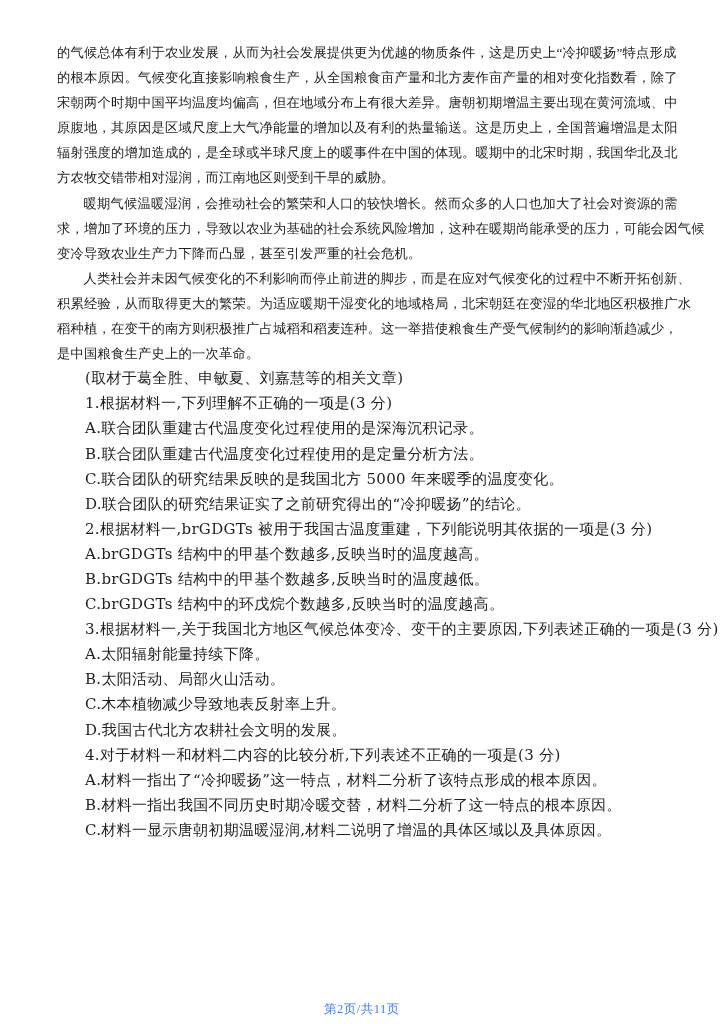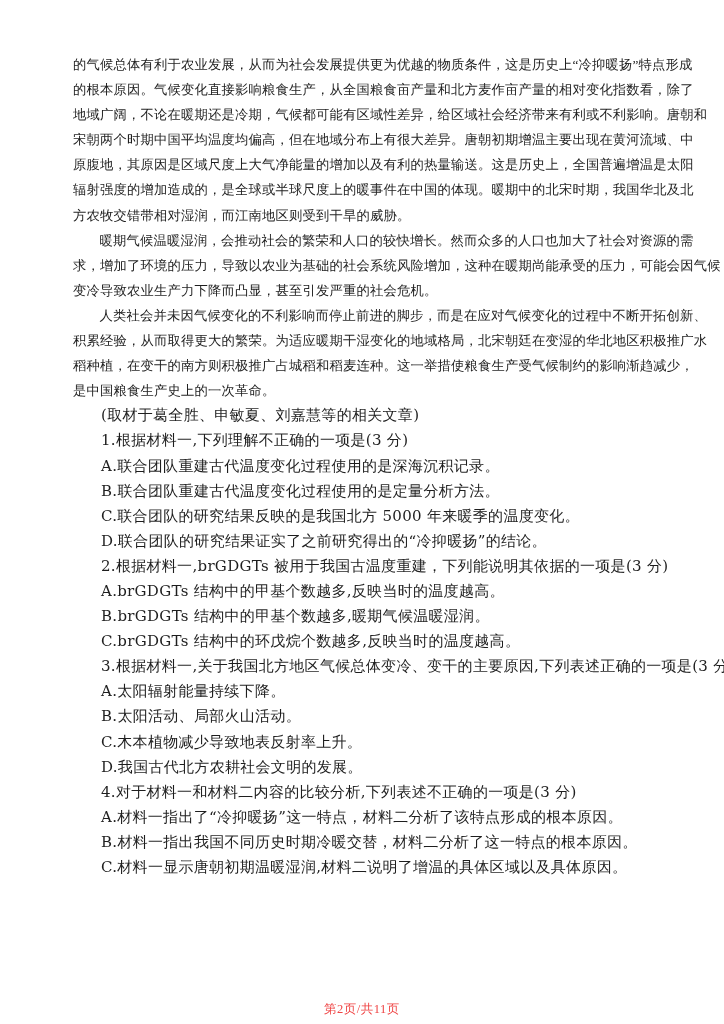--- a/index.html
+++ b/index.html
@@ -8,24 +8,23 @@
     position: relative;
     width: 724px;
     height: 1024px;
     background: #ffffff;
     overflow: hidden;
     font-family: "Liberation Serif", "DejaVu Serif", serif;
     color: #1e1e1e;
   }
   .content {
     position: absolute;
-    top: 52px;
+    top: 40px;
     left: 57px;
     width: 612px;
-    margin-left: 16px;
   }
   .line {
     height: 25.1px;
     line-height: 25.1px;
     font-size: 13.3px;
     white-space: nowrap;
     overflow: visible;
   }
   
   .kai {
@@ -40,52 +39,51 @@
   }
   .indent { text-indent: 2em; }
   .qindent { padding-left: 28px; }
   .footer {
     position: absolute;
     left: 0;
     right: 0;
     top: 1001px;
     text-align: center;
     font-size: 12.5px;
-    color: #ef4444;
+    color: #3b82f6;
     letter-spacing: 0.5px;
   }
 </style>
 </head>
 <body>
 
 <div class="page">
   <div class="content">
       <div class="line kai">的气候总体有利于农业发展，从而为社会发展提供更为优越的物质条件，这是历史上“冷抑暖扬”特点形成</div>
       <div class="line kai">的根本原因。气候变化直接影响粮食生产，从全国粮食亩产量和北方麦作亩产量的相对变化指数看，除了</div>
-      <div class="line kai">地域广阔，不论在暖期还是冷期，气候都可能有区域性差异，给区域社会经济带来有利或不利影响。唐朝和</div>
       <div class="line kai">宋朝两个时期中国平均温度均偏高，但在地域分布上有很大差异。唐朝初期增温主要出现在黄河流域、中</div>
       <div class="line kai">原腹地，其原因是区域尺度上大气净能量的增加以及有利的热量输送。这是历史上，全国普遍增温是太阳</div>
       <div class="line kai">辐射强度的增加造成的，是全球或半球尺度上的暖事件在中国的体现。暖期中的北宋时期，我国华北及北</div>
       <div class="line kai">方农牧交错带相对湿润，而江南地区则受到干旱的威胁。</div>
       <div class="line kai indent">暖期气候温暖湿润，会推动社会的繁荣和人口的较快增长。然而众多的人口也加大了社会对资源的需</div>
       <div class="line kai">求，增加了环境的压力，导致以农业为基础的社会系统风险增加，这种在暖期尚能承受的压力，可能会因气候</div>
       <div class="line kai">变冷导致农业生产力下降而凸显，甚至引发严重的社会危机。</div>
       <div class="line kai indent">人类社会并未因气候变化的不利影响而停止前进的脚步，而是在应对气候变化的过程中不断开拓创新、</div>
       <div class="line kai">积累经验，从而取得更大的繁荣。为适应暖期干湿变化的地域格局，北宋朝廷在变湿的华北地区积极推广水</div>
       <div class="line kai">稻种植，在变干的南方则积极推广占城稻和稻麦连种。这一举措使粮食生产受气候制约的影响渐趋减少，</div>
       <div class="line kai">是中国粮食生产史上的一次革命。</div>
       <div class="line song qindent">(取材于葛全胜、申敏夏、刘嘉慧等的相关文章)</div>
       <div class="line song qindent">1.根据材料一,下列理解不正确的一项是(3 分)</div>
       <div class="line song qindent">A.联合团队重建古代温度变化过程使用的是深海沉积记录。</div>
       <div class="line song qindent">B.联合团队重建古代温度变化过程使用的是定量分析方法。</div>
       <div class="line song qindent">C.联合团队的研究结果反映的是我国北方 5000 年来暖季的温度变化。</div>
       <div class="line song qindent">D.联合团队的研究结果证实了之前研究得出的“冷抑暖扬”的结论。</div>
       <div class="line song qindent">2.根据材料一,brGDGTs 被用于我国古温度重建，下列能说明其依据的一项是(3 分)</div>
       <div class="line song qindent">A.brGDGTs 结构中的甲基个数越多,反映当时的温度越高。</div>
-      <div class="line song qindent">B.brGDGTs 结构中的甲基个数越多,暖期气候温暖湿润。</div>
+      <div class="line song qindent">B.brGDGTs 结构中的甲基个数越多,反映当时的温度越低。</div>
       <div class="line song qindent">C.brGDGTs 结构中的环戊烷个数越多,反映当时的温度越高。</div>
       <div class="line song qindent">3.根据材料一,关于我国北方地区气候总体变冷、变干的主要原因,下列表述正确的一项是(3 分)</div>
       <div class="line song qindent">A.太阳辐射能量持续下降。</div>
       <div class="line song qindent">B.太阳活动、局部火山活动。</div>
       <div class="line song qindent">C.木本植物减少导致地表反射率上升。</div>
       <div class="line song qindent">D.我国古代北方农耕社会文明的发展。</div>
       <div class="line song qindent">4.对于材料一和材料二内容的比较分析,下列表述不正确的一项是(3 分)</div>
       <div class="line song qindent">A.材料一指出了“冷抑暖扬”这一特点，材料二分析了该特点形成的根本原因。</div>
       <div class="line song qindent">B.材料一指出我国不同历史时期冷暖交替，材料二分析了这一特点的根本原因。</div>
       <div class="line song qindent">C.材料一显示唐朝初期温暖湿润,材料二说明了增温的具体区域以及具体原因。</div>

